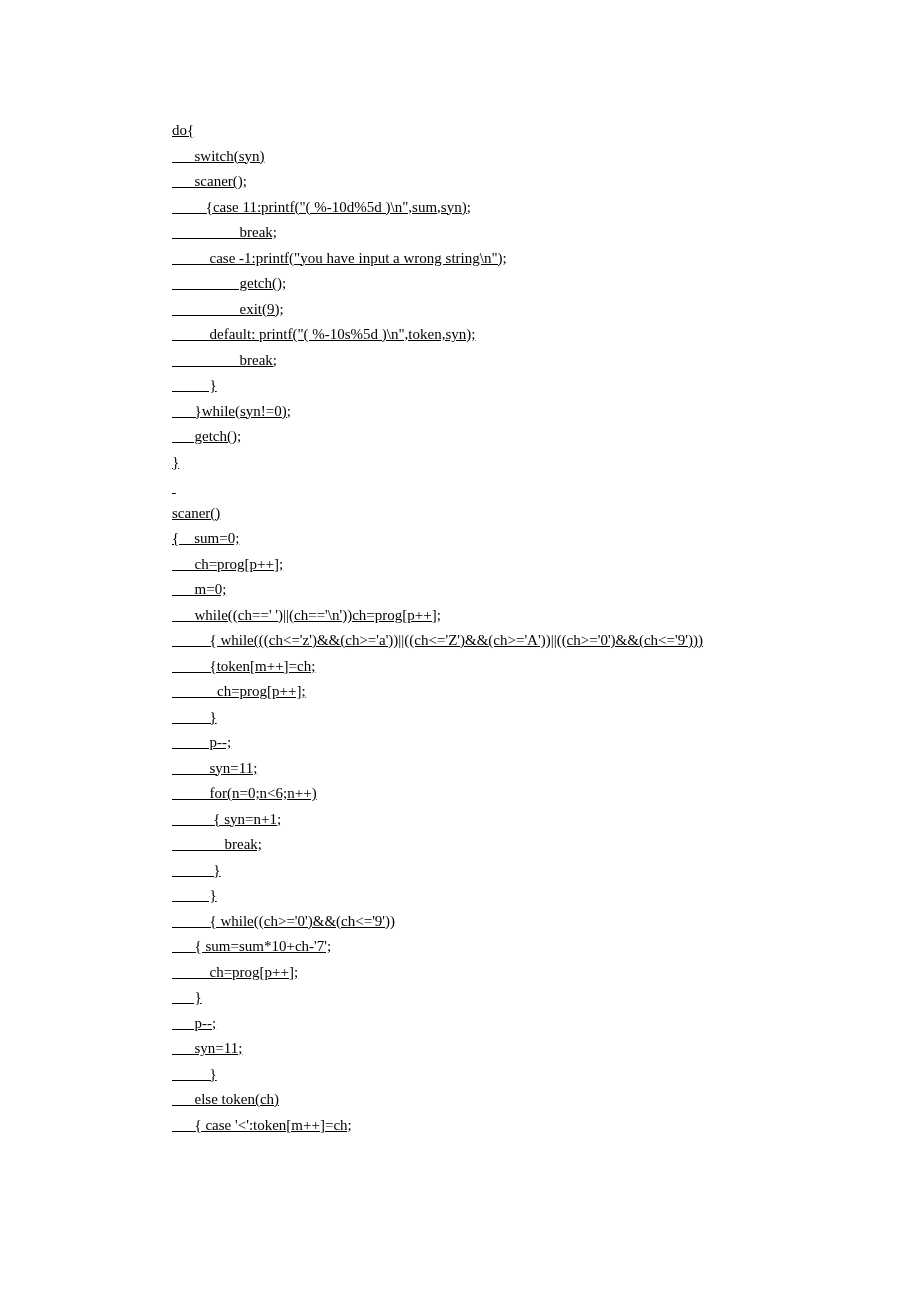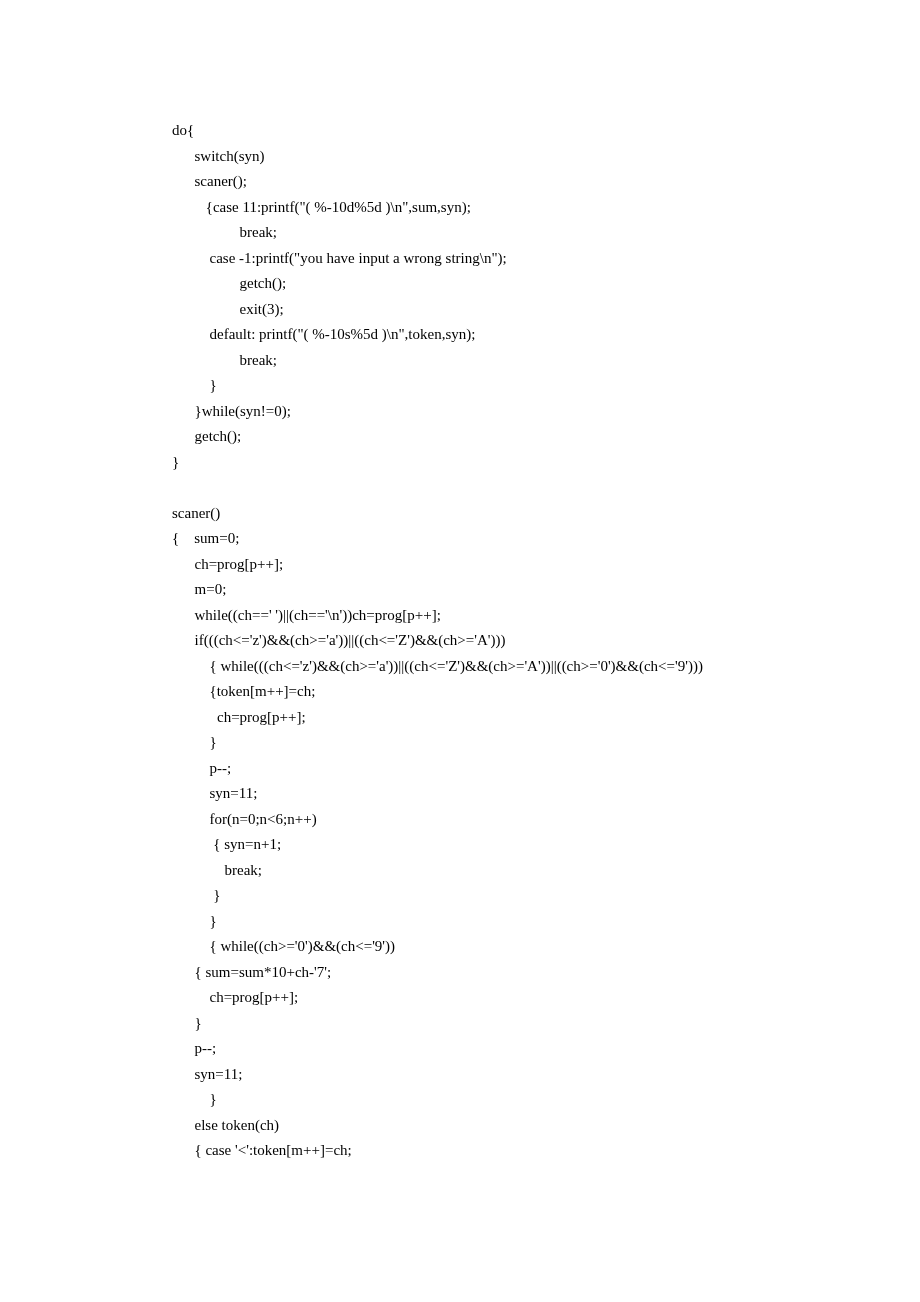--- a/index.html
+++ b/index.html
@@ -12,48 +12,48 @@
     line-height: 1.7;
     width: 920px;
     min-height: 1302px;
   }
   .page {
     padding: 118px 80px 80px 172px;
   }
   .code-line {
     white-space: pre;
     font-family: "Times New Roman", Times, serif;
+    text-decoration: underline;
   }
 </style>
 </head>
 <body>
 
 <div class="page">
   <div id="code-container">
       <div class="code-line">do{</div>
       <div class="code-line">      switch(syn)</div>
       <div class="code-line">      scaner();</div>
       <div class="code-line">         {case 11:printf("( %-10d%5d )\n",sum,syn);</div>
       <div class="code-line">                  break;</div>
       <div class="code-line">          case -1:printf("you have input a wrong string\n");</div>
       <div class="code-line">                  getch();</div>
-      <div class="code-line">                  exit(3);</div>
+      <div class="code-line">                  exit(9);</div>
       <div class="code-line">          default: printf("( %-10s%5d )\n",token,syn);</div>
       <div class="code-line">                  break;</div>
       <div class="code-line">          }</div>
       <div class="code-line">      }while(syn!=0);</div>
       <div class="code-line">      getch();</div>
       <div class="code-line">}</div>
       <div class="code-line">&nbsp;</div>
       <div class="code-line">scaner()</div>
       <div class="code-line">{    sum=0;</div>
       <div class="code-line">      ch=prog[p++];</div>
       <div class="code-line">      m=0;</div>
       <div class="code-line">      while((ch==' ')||(ch=='\n'))ch=prog[p++];</div>
-      <div class="code-line">      if(((ch&lt;='z')&amp;&amp;(ch&gt;='a'))||((ch&lt;='Z')&amp;&amp;(ch&gt;='A')))</div>
       <div class="code-line">          { while(((ch&lt;='z')&amp;&amp;(ch&gt;='a'))||((ch&lt;='Z')&amp;&amp;(ch&gt;='A'))||((ch&gt;='0')&amp;&amp;(ch&lt;='9')))</div>
       <div class="code-line">          {token[m++]=ch;</div>
       <div class="code-line">            ch=prog[p++];</div>
       <div class="code-line">          }</div>
       <div class="code-line">          p--;</div>
       <div class="code-line">          syn=11;</div>
       <div class="code-line">          for(n=0;n&lt;6;n++)</div>
       <div class="code-line">           { syn=n+1;</div>
       <div class="code-line">              break;</div>
       <div class="code-line">           }</div>

